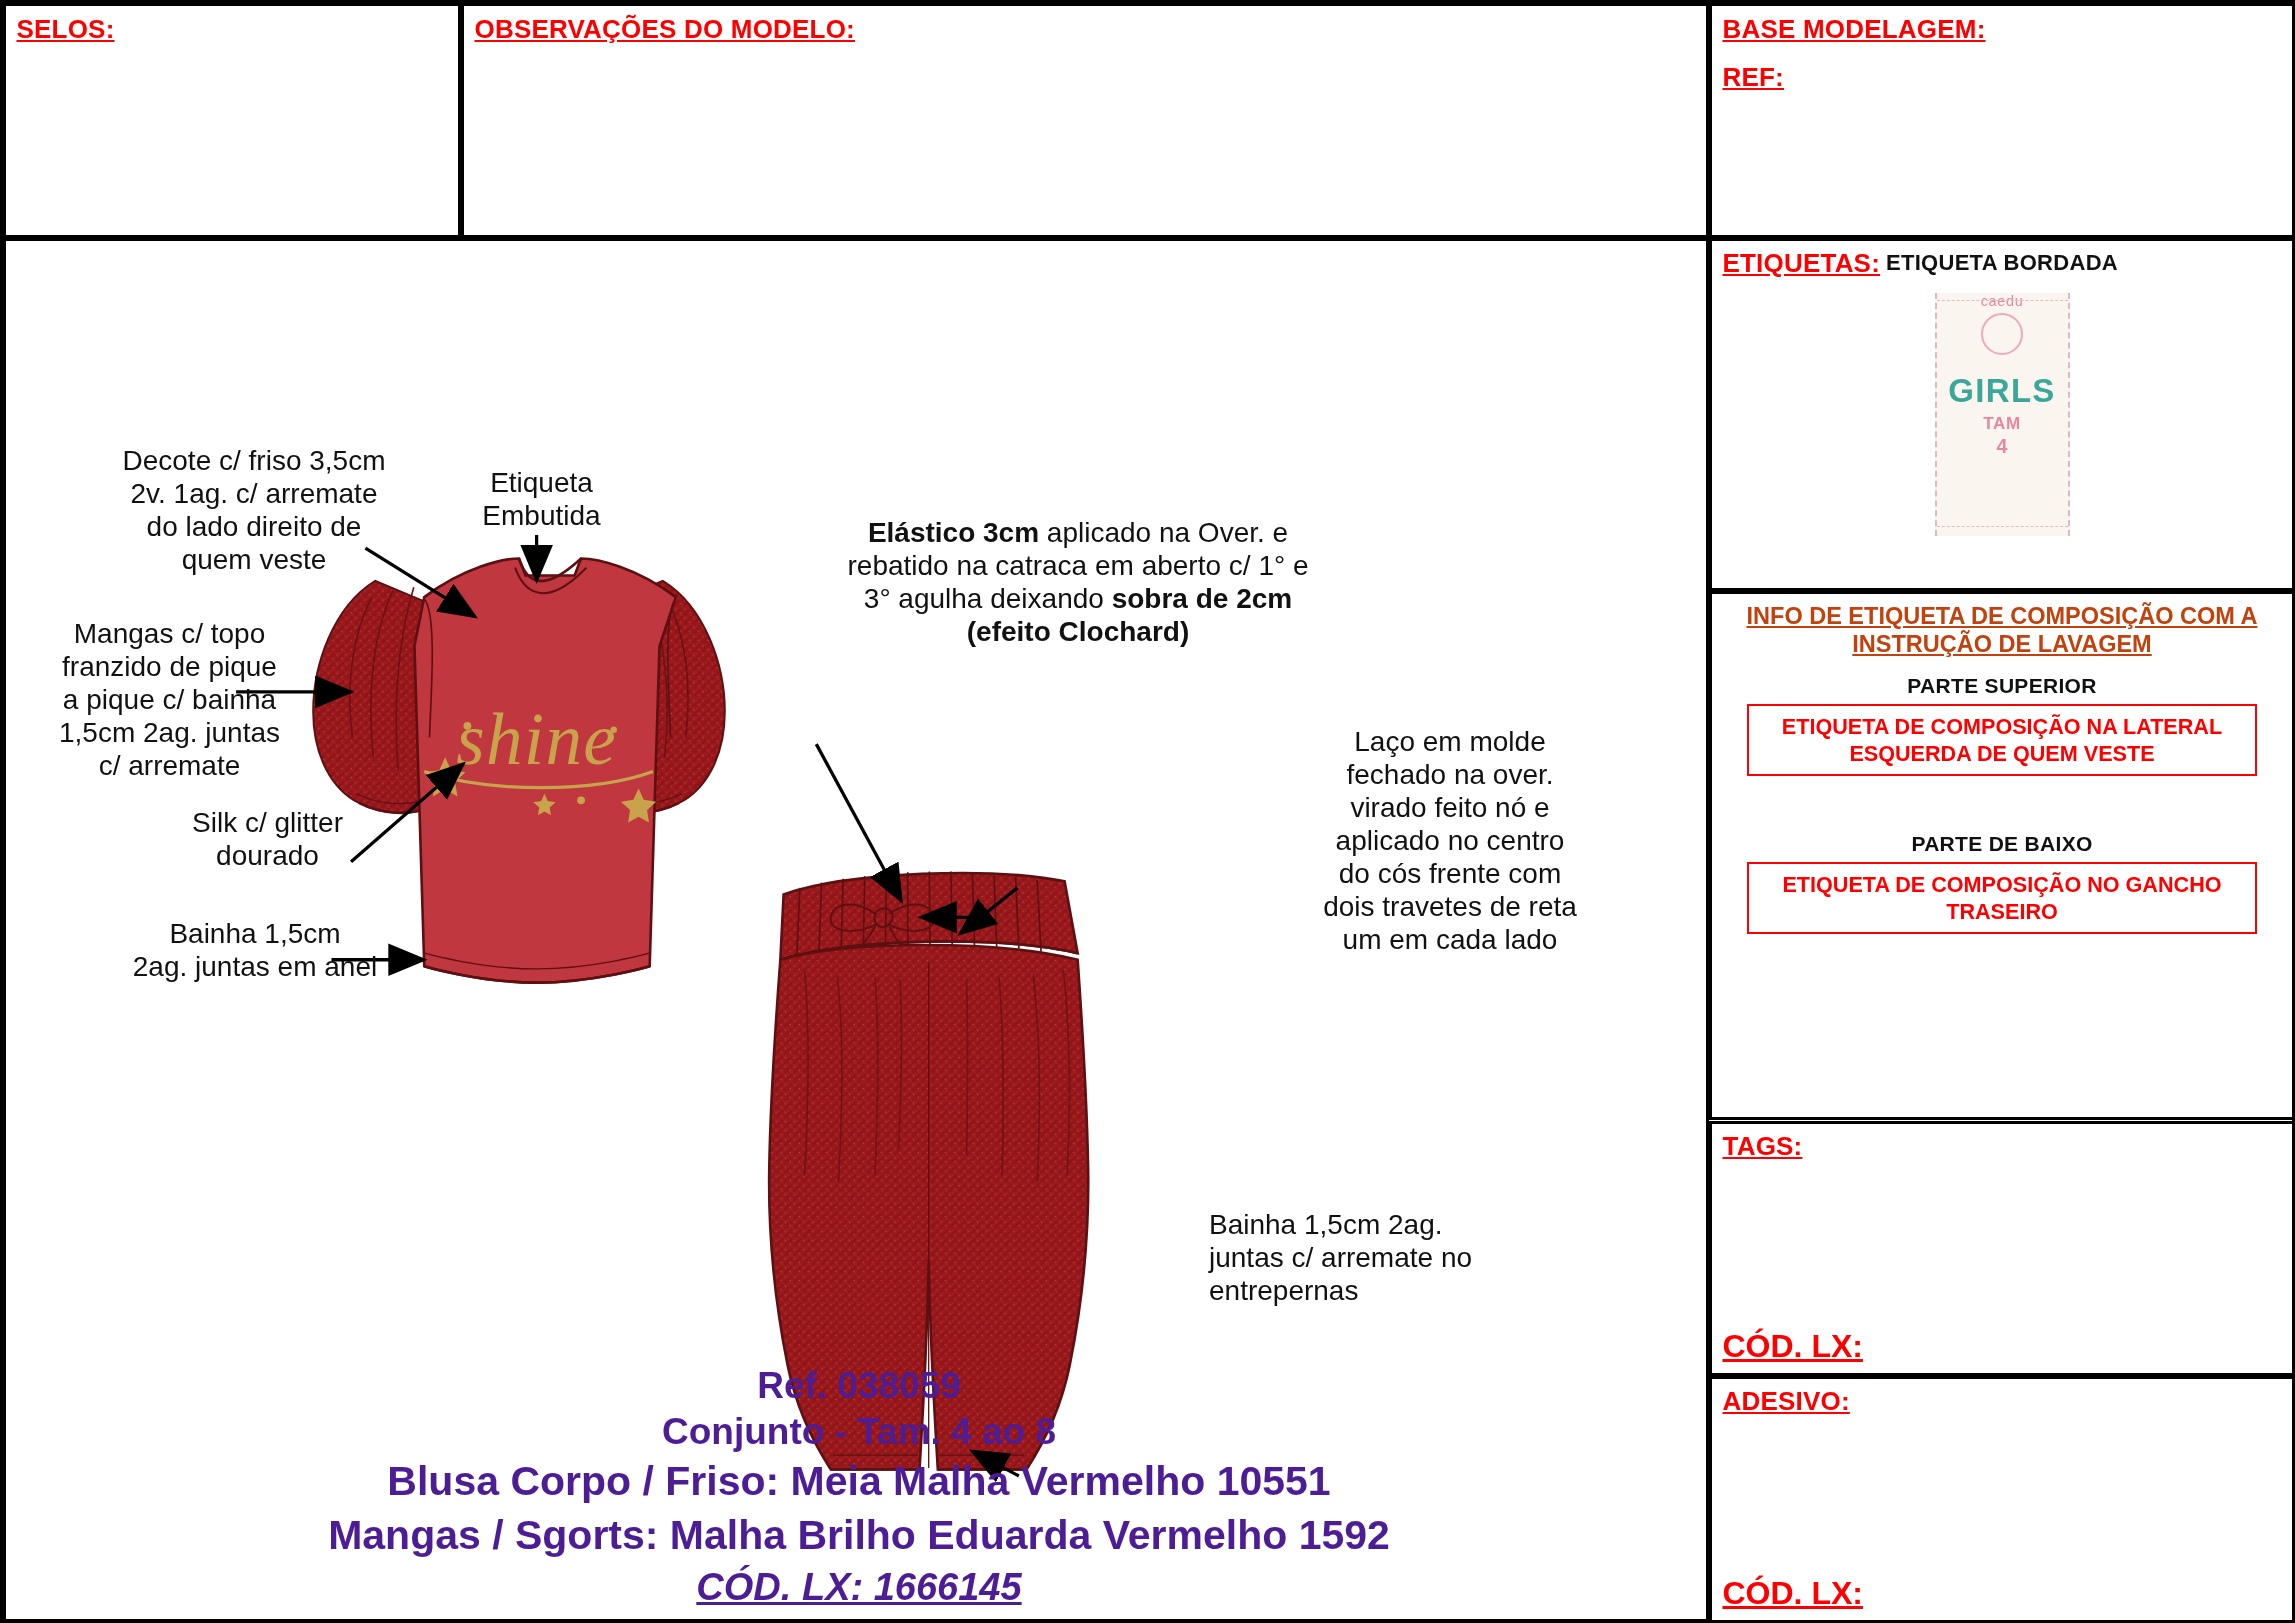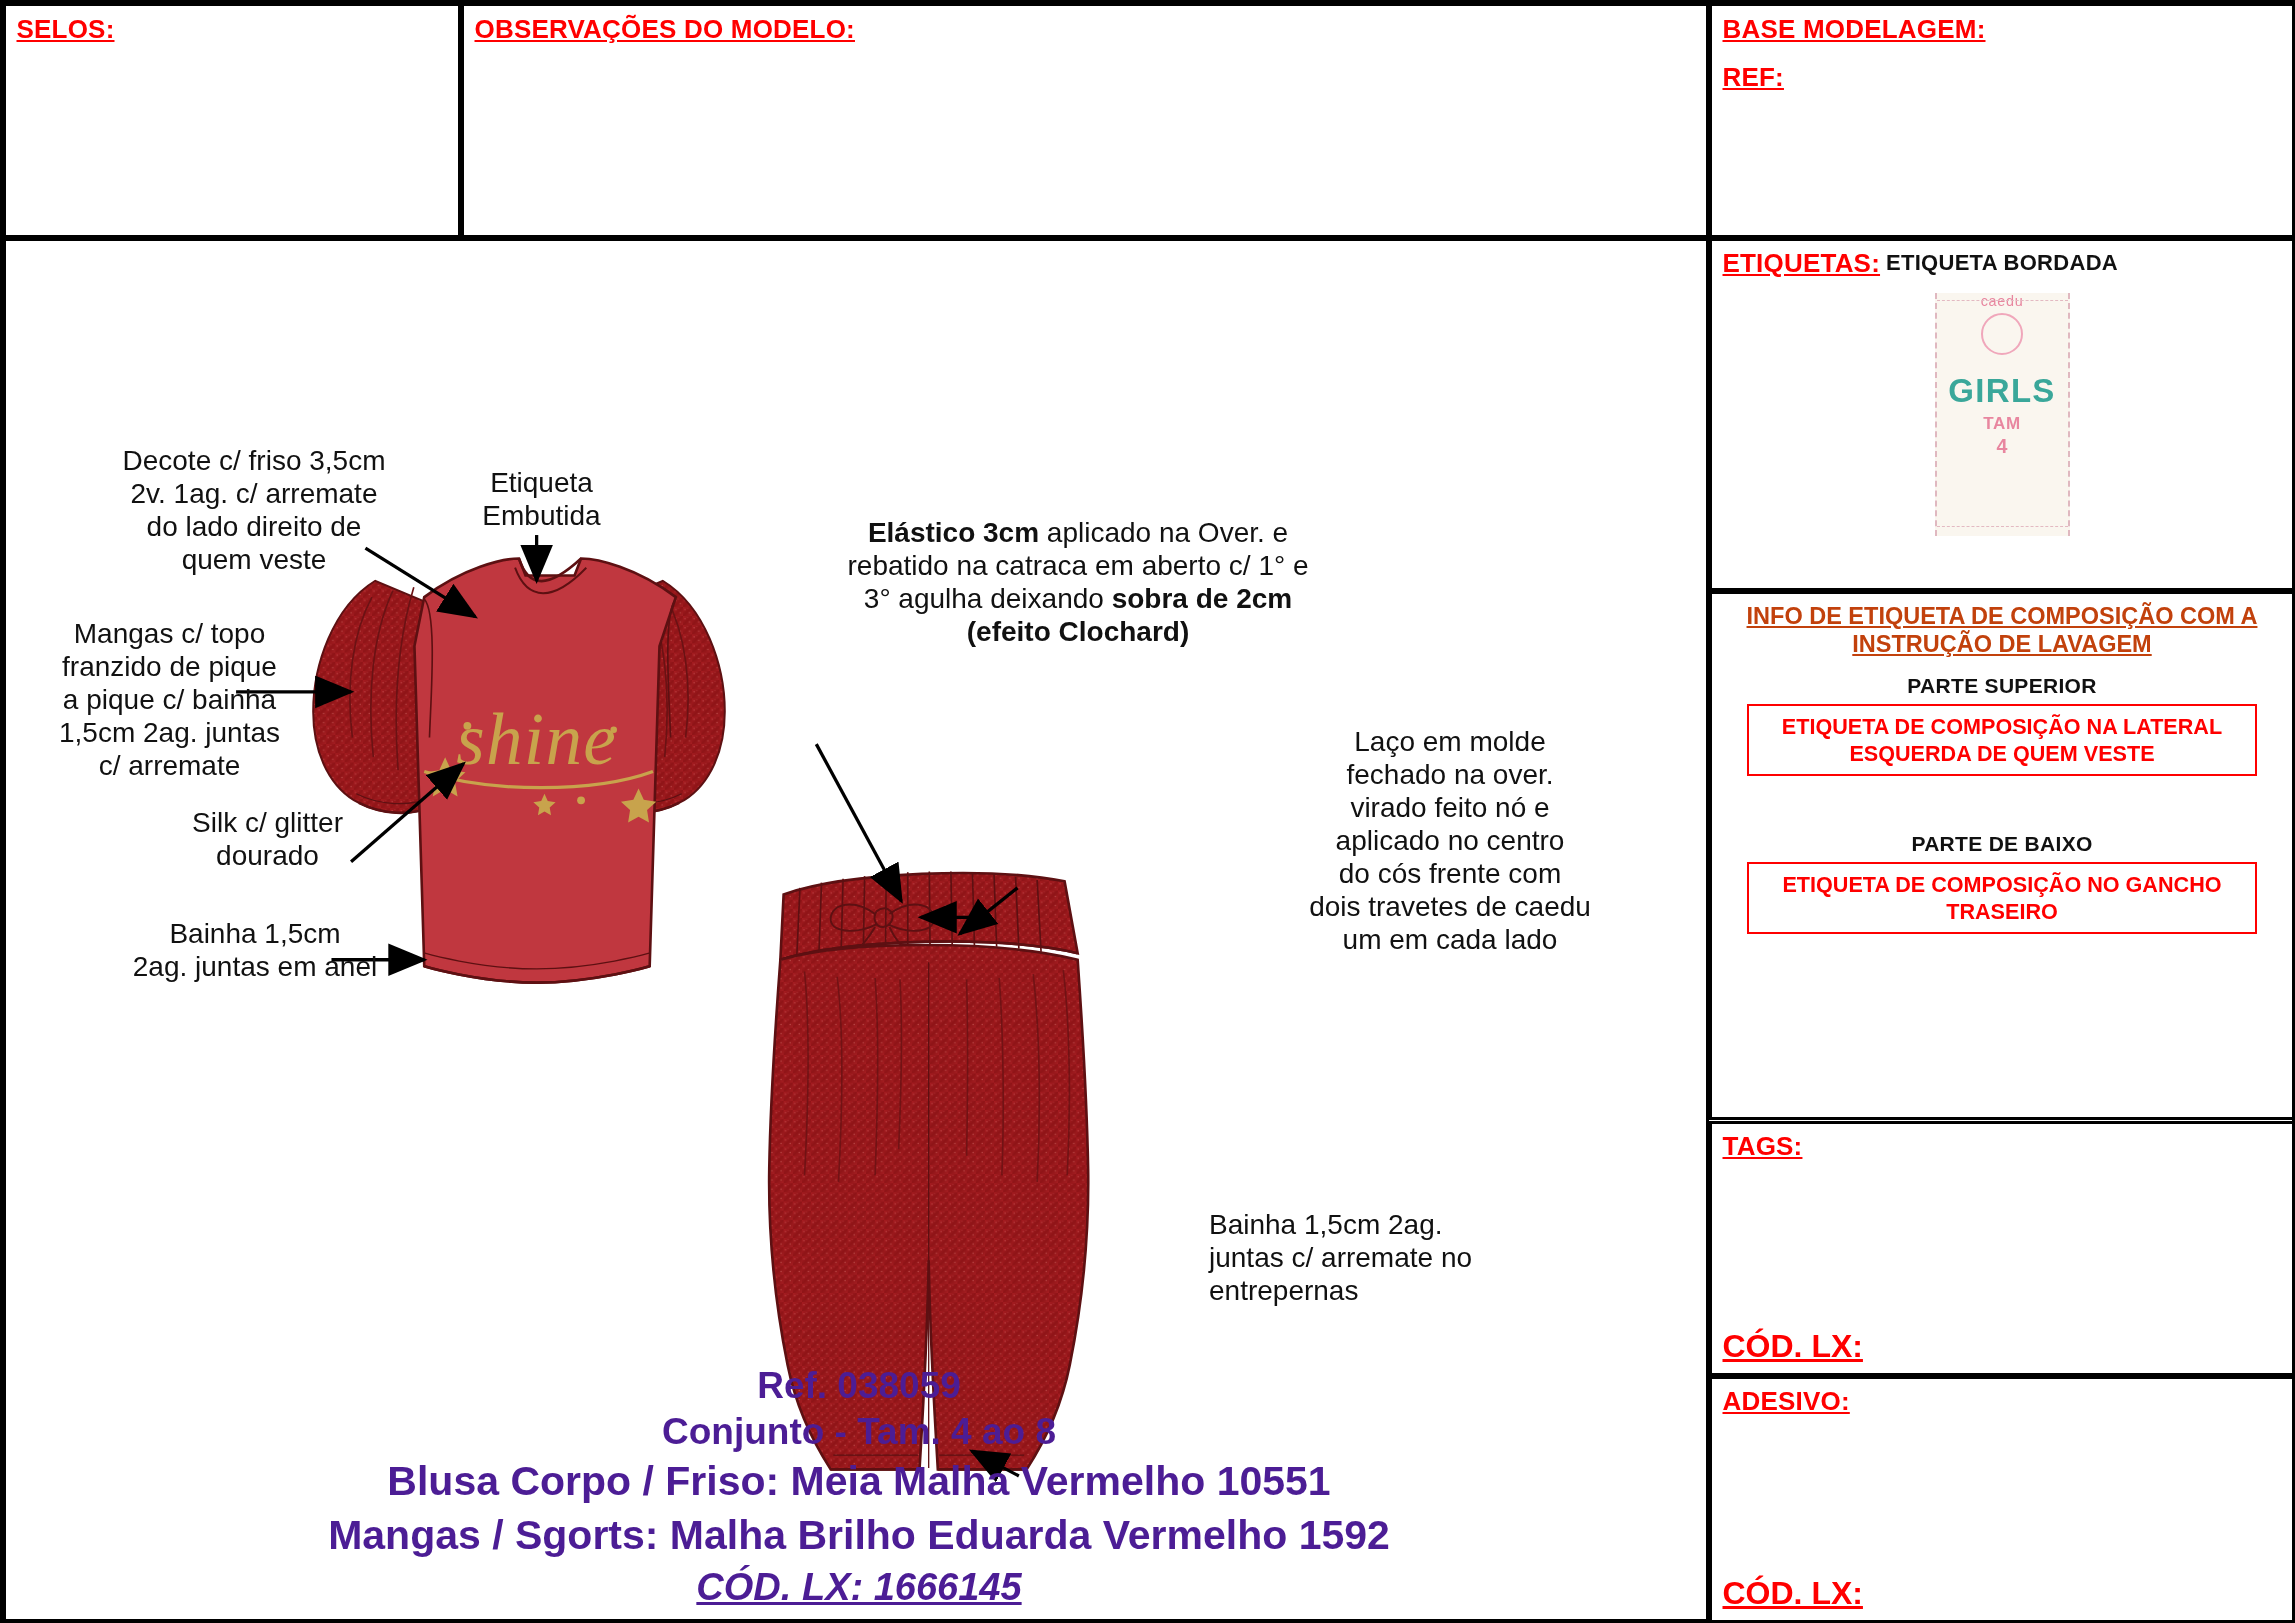--- a/index.html
+++ b/index.html
@@ -230,21 +230,21 @@
 
       <div class="note" style="left:830px;top:275px;width:484px;">
         <b>Elástico 3cm</b><span> aplicado na Over. e rebatido na catraca em aberto c/ 1° e 3° agulha deixando </span><b>sobra de 2cm (efeito Clochard)</b>
       </div>
 
       <div class="note" style="left:1261px;top:484px;width:366px;white-space:pre-line;">Laço em molde
 fechado na over.
 virado feito nó e
 aplicado no centro
 do cós frente com
-dois travetes de caedu
+dois travetes de reta
 um em cada lado</div>
 
       <div class="note" style="left:1203px;top:967px;width:392px;white-space:pre-line;text-align:left;">Bainha 1,5cm 2ag.
 juntas c/ arremate no
 entrepernas</div>
 
       <div class="footer">
         <div class="f1">Ref. 038059</div>
         <div class="f2">Conjunto - Tam. 4 ao 8</div>
         <div class="f3">Blusa Corpo / Friso: Meia Malha Vermelho 10551</div>

